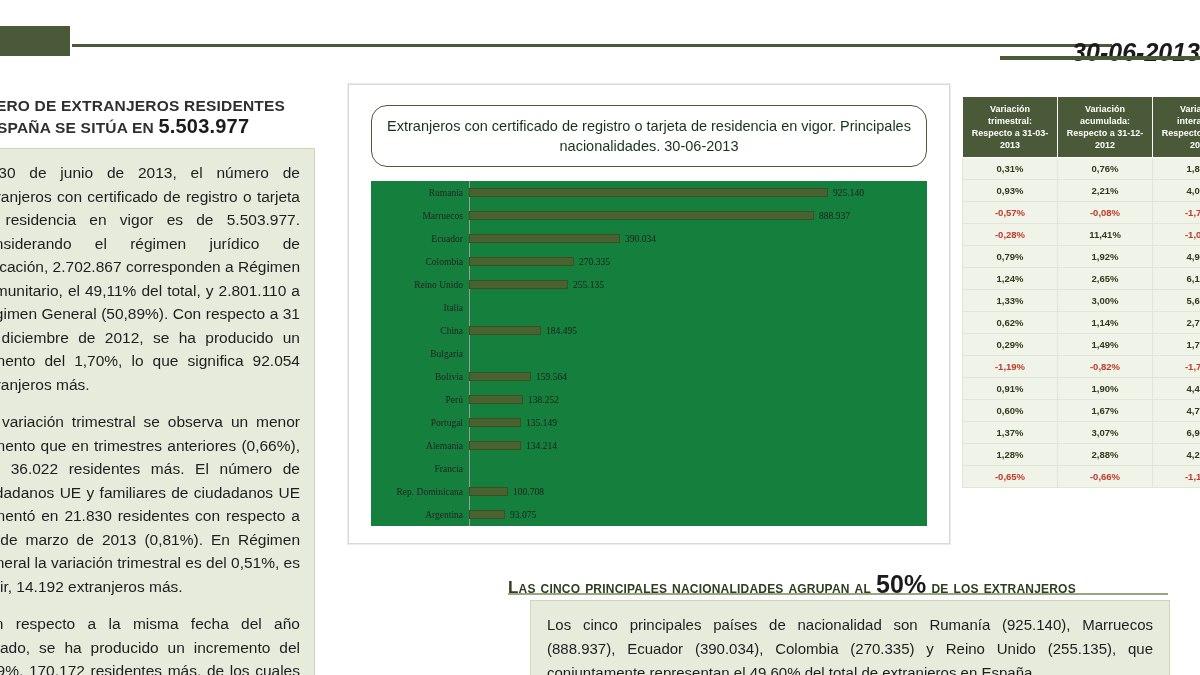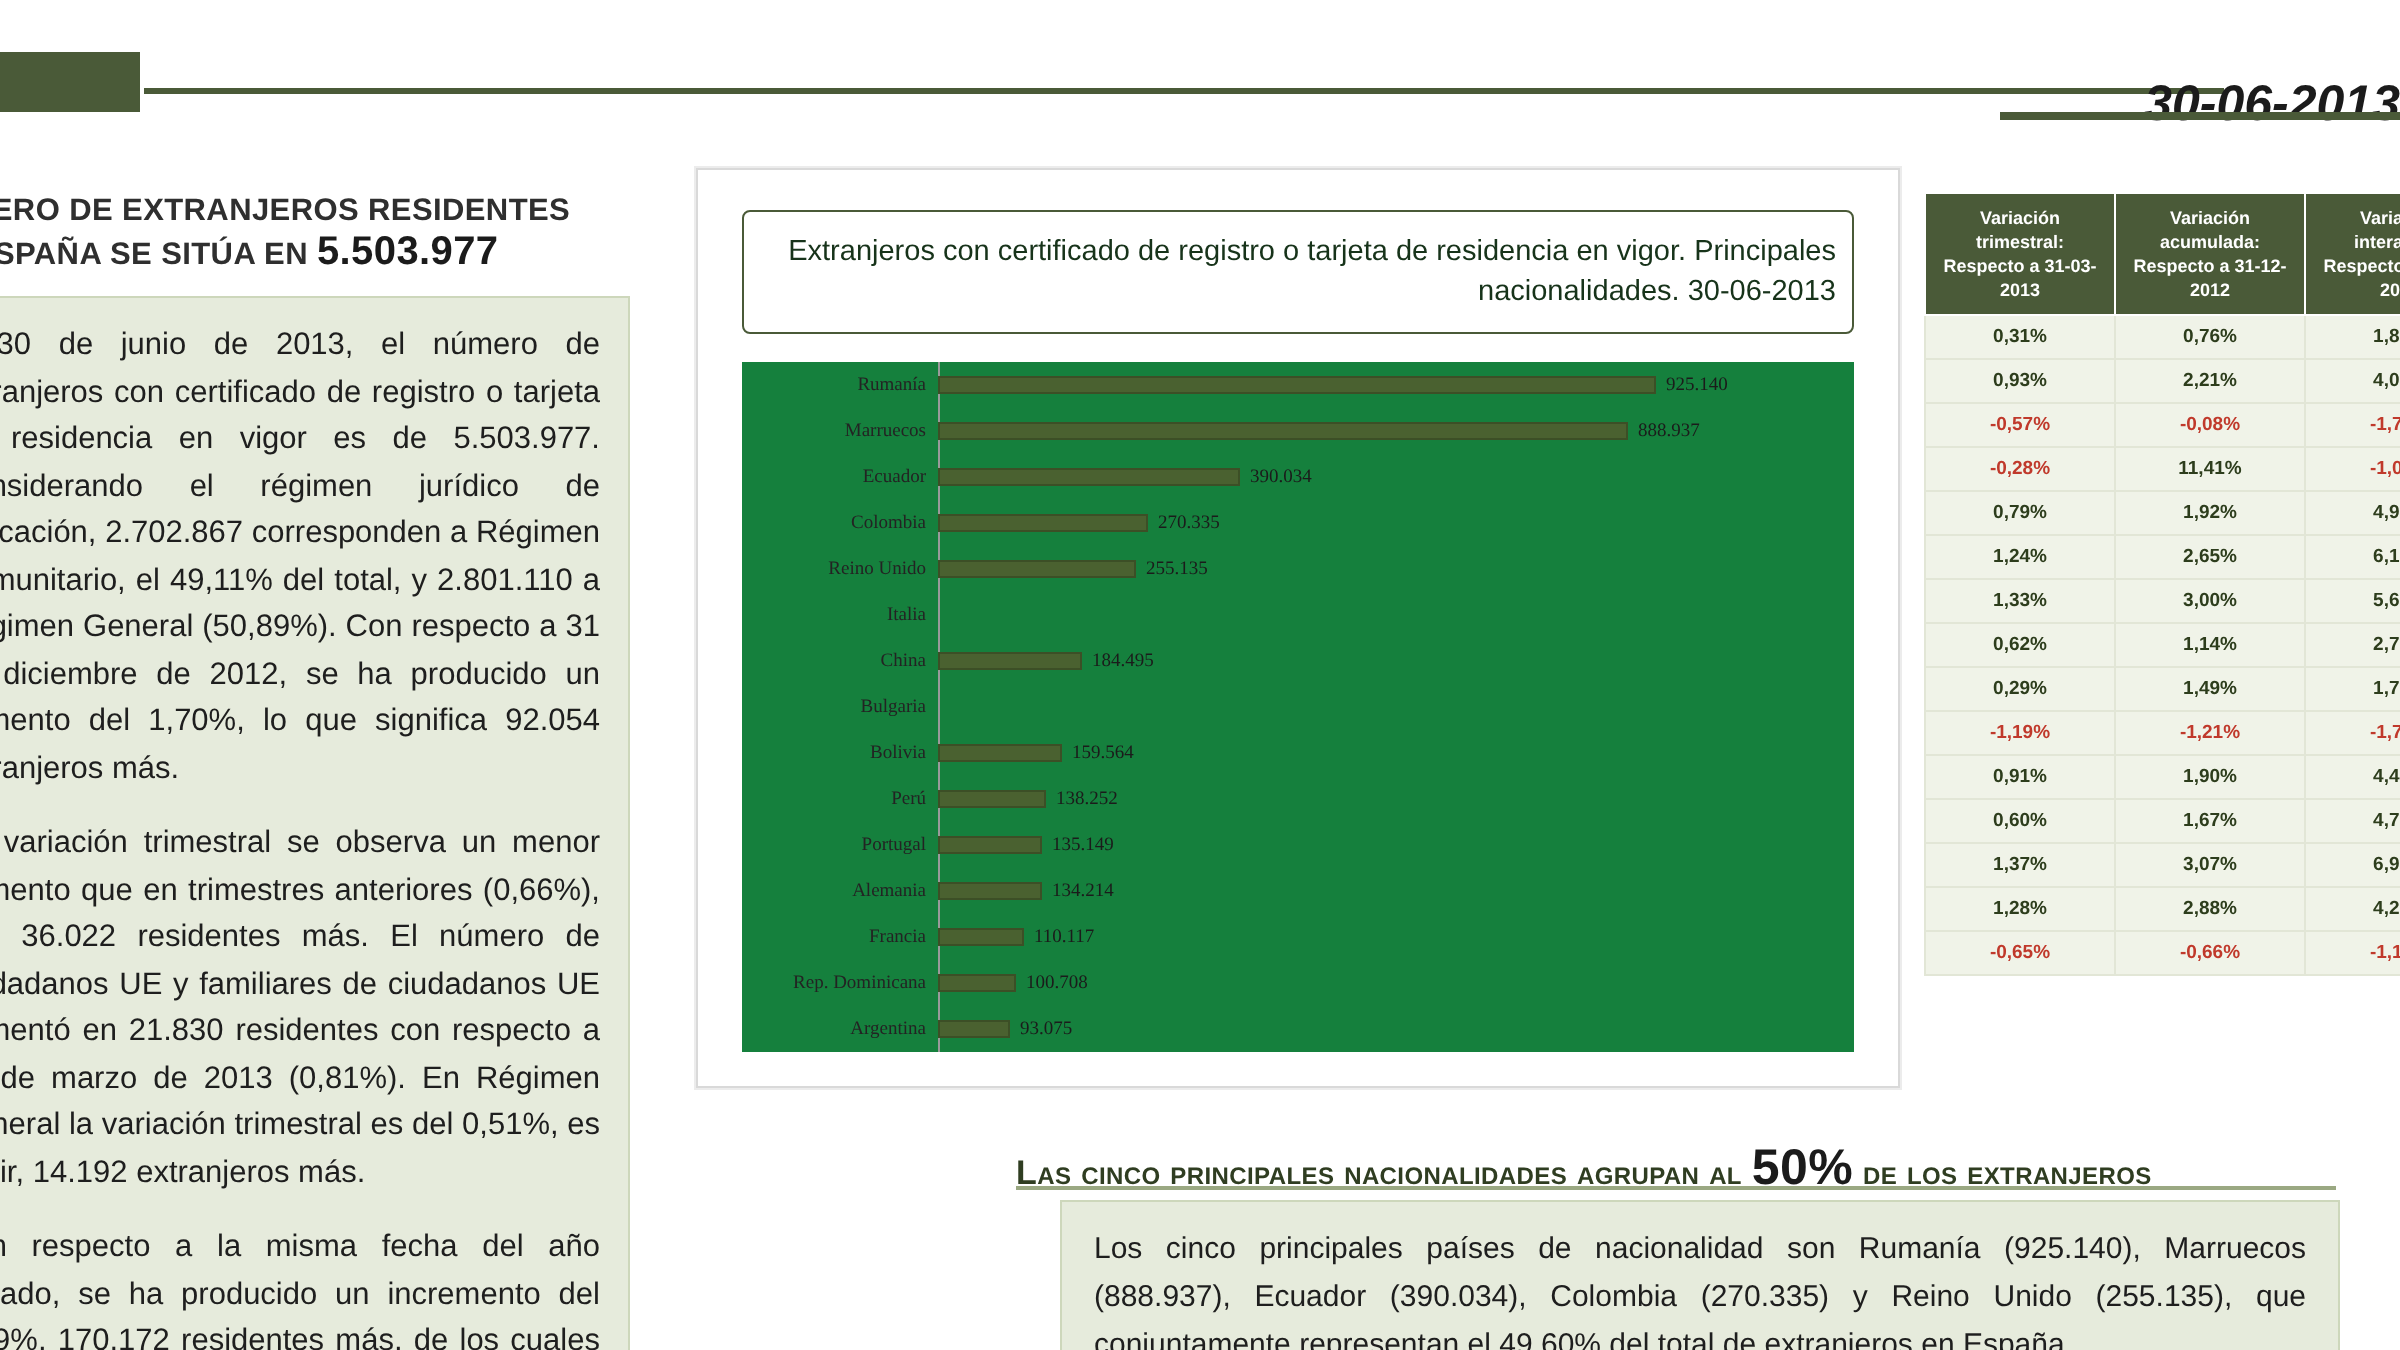--- a/index.html
+++ b/index.html
@@ -94,24 +94,24 @@
     width: 600px; height: 458px;
     background: #ffffff;
     border: 1px solid #d9d9d9;
     box-shadow: 0 0 0 1px #ececec;
   }
   #chart-title-box {
     position: absolute;
     left: 22px; top: 20px;
     width: 556px;
     border: 1.5px solid #4a5a38;
-    border-radius: 4px;
+    border-radius: 16px;
     padding: 10px 8px;
     box-sizing: border-box;
-    text-align: right;
+    text-align: center;
     background: #ffffff;
   }
   #chart-title-box .l1 {
     font-size: 14.5px;
     color: #17331a;
     line-height: 20px;
   }
   #chart-plot {
     position: absolute;
     left: 22px; top: 96px;
@@ -334,24 +334,20 @@
         </div>
         <div class="bar-row">
           <div class="bar-label">Alemania</div>
           <div class="bar-track">
             <div class="bar-fill" style="width: 52px; background: rgb(74, 97, 48);"></div>
             <div class="bar-value">134.214</div>
           </div>
         </div>
         <div class="bar-row">
           <div class="bar-label">Francia</div>
-          <div class="bar-track">
-            <div class="bar-fill" style="width: 43px; background: rgb(74, 97, 48);"></div>
-            <div class="bar-value">110.117</div>
-          </div>
         </div>
         <div class="bar-row">
           <div class="bar-label">Rep. Dominicana</div>
           <div class="bar-track">
             <div class="bar-fill" style="width: 39px; background: rgb(74, 97, 48);"></div>
             <div class="bar-value">100.708</div>
           </div>
         </div>
         <div class="bar-row">
           <div class="bar-label">Argentina</div>
@@ -413,21 +409,21 @@
         <td>1,14%</td>
         <td>2,77%</td>
       </tr>
       <tr>
         <td>0,29%</td>
         <td>1,49%</td>
         <td>1,71%</td>
       </tr>
       <tr>
         <td class="neg">-1,19%</td>
-        <td class="neg">-1,21%</td>
+        <td class="neg">-0,82%</td>
         <td class="neg">-1,71%</td>
       </tr>
       <tr>
         <td>0,91%</td>
         <td>1,90%</td>
         <td>4,47%</td>
       </tr>
       <tr>
         <td>0,60%</td>
         <td>1,67%</td>

